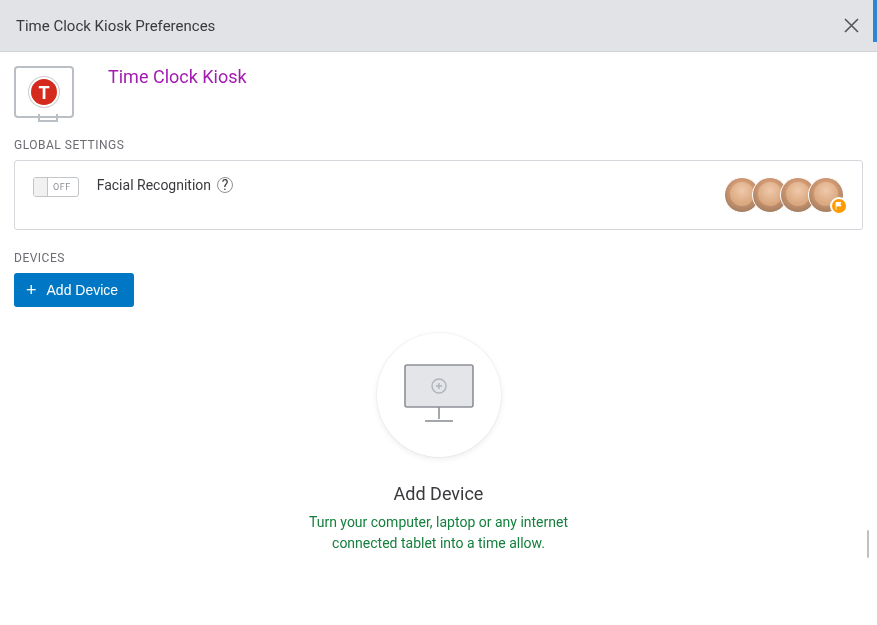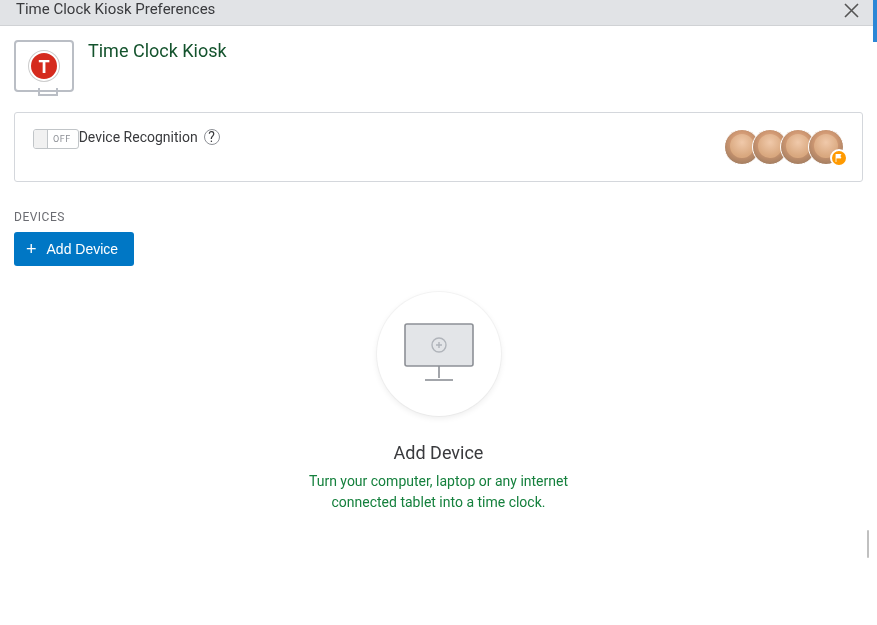--- a/index.html
+++ b/index.html
@@ -10,22 +10,23 @@
     body {
       font-family: -apple-system, BlinkMacSystemFont, "Segoe UI", Roboto, sans-serif;
       background: #fff;
       width: 877px;
       height: 625px;
       overflow: hidden;
       position: relative;
     }
     .header-bar {
       background: #e1e3e6;
-      height: 26px;
-      display: flex;
+      height: 52px;
+      display: flex;
+      align-items: center;
       justify-content: space-between;
       padding: 0 16px;
       border-bottom: 1px solid #d0d2d5;
     }
     .header-title {
       font-size: 15px;
       color: #393a3d;
       font-weight: 400;
     }
     .close-btn {
@@ -77,44 +78,46 @@
       align-items: center;
       justify-content: center;
       color: white;
       font-weight: bold;
       font-size: 18px;
       border: 2px solid white;
       box-shadow: 0 0 0 1px #ccc;
     }
     .intro-text h2 {
       font-size: 18px;
-      color: #14532d;
+      color: #a21caf;
       font-weight: 400;
       margin-bottom: 3px;
+      margin-left: 20px;
     }
     .intro-text p {
       font-size: 14px;
       color: #6b6c72;
       line-height: 1.4;
       max-width: 520px;
     }
     .section-label {
       font-size: 12px;
       color: #6b6c72;
       letter-spacing: 0.5px;
       text-transform: uppercase;
       margin-bottom: 8px;
     }
     .settings-panel {
       border: 1px solid #d4d7dc;
       border-radius: 3px;
       padding: 16px 18px;
-      margin-bottom: 28px;
+      margin-bottom: 21px;
       display: flex;
       align-items: flex-start;
+      gap: 18px;
     }
     .toggle {
       display: inline-flex;
       align-items: center;
       border: 1px solid #c1c5c8;
       border-radius: 3px;
       height: 20px;
       background: #fff;
       flex-shrink: 0;
       cursor: pointer;
@@ -280,29 +283,30 @@
 
   <div class="intro">
     <div class="app-icon-box">
       <div class="app-icon-circle">T</div>
     </div>
     <div class="intro-text">
       <h2>Time Clock Kiosk</h2>
     </div>
   </div>
 
+  <div class="section-label">GLOBAL SETTINGS</div>
 
   <div class="settings-panel">
     <div class="toggle">
       <div class="toggle-knob"></div>
       <span class="toggle-label">OFF</span>
     </div>
     <div class="setting-text">
       <div class="setting-title">
-        <span>Device Recognition</span>
+        <span>Facial Recognition</span>
         <span class="help-icon">?</span>
       </div>
     </div>
     <div class="faces">
       <div class="face"></div>
       <div class="face"></div>
       <div class="face"></div>
       <div class="face"></div>
       <div class="flag-badge">
         <svg width="8" height="8" viewBox="0 0 8 8">
@@ -326,19 +330,19 @@
         <rect x="8" y="6" width="64" height="38" rx="1" fill="#e3e5e8"></rect>
         <circle cx="40" cy="25" r="7" fill="none" stroke="#b0b4ba" stroke-width="1.4"></circle>
         <path d="M37 25 h6 M40 22 v6" stroke="#b0b4ba" stroke-width="1.4"></path>
         <line x1="40" y1="46" x2="40" y2="58" stroke="#8d9096" stroke-width="1.6"></line>
         <line x1="26" y1="60" x2="54" y2="60" stroke="#8d9096" stroke-width="1.6"></line>
       </svg>
     </div>
     <div class="empty-title">Add Device</div>
     <div class="empty-desc">
       <span>Turn your computer, laptop or any internet</span><br>
-      <span>connected tablet into a time clock.</span>
+      <span>connected tablet into a time allow.</span>
     </div>
   </div>
 
 </div>
 
 <div class="right-scroll-hint"></div>
 
 </body></html>

